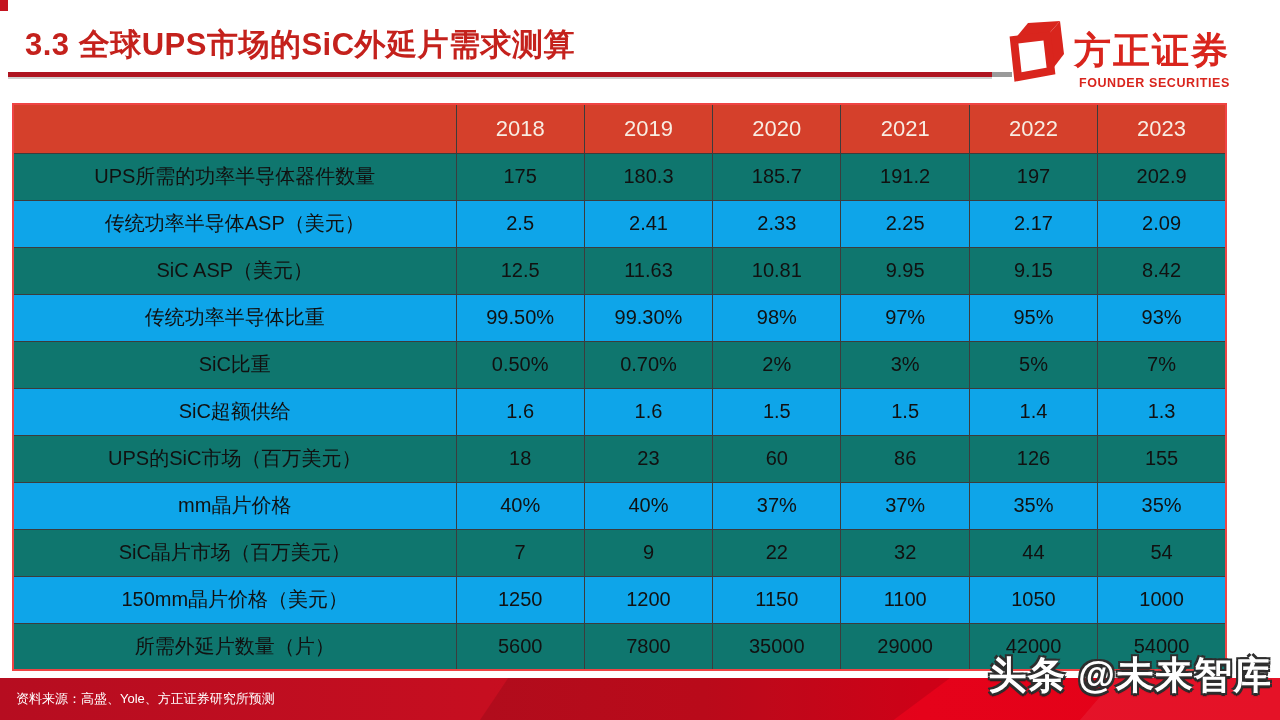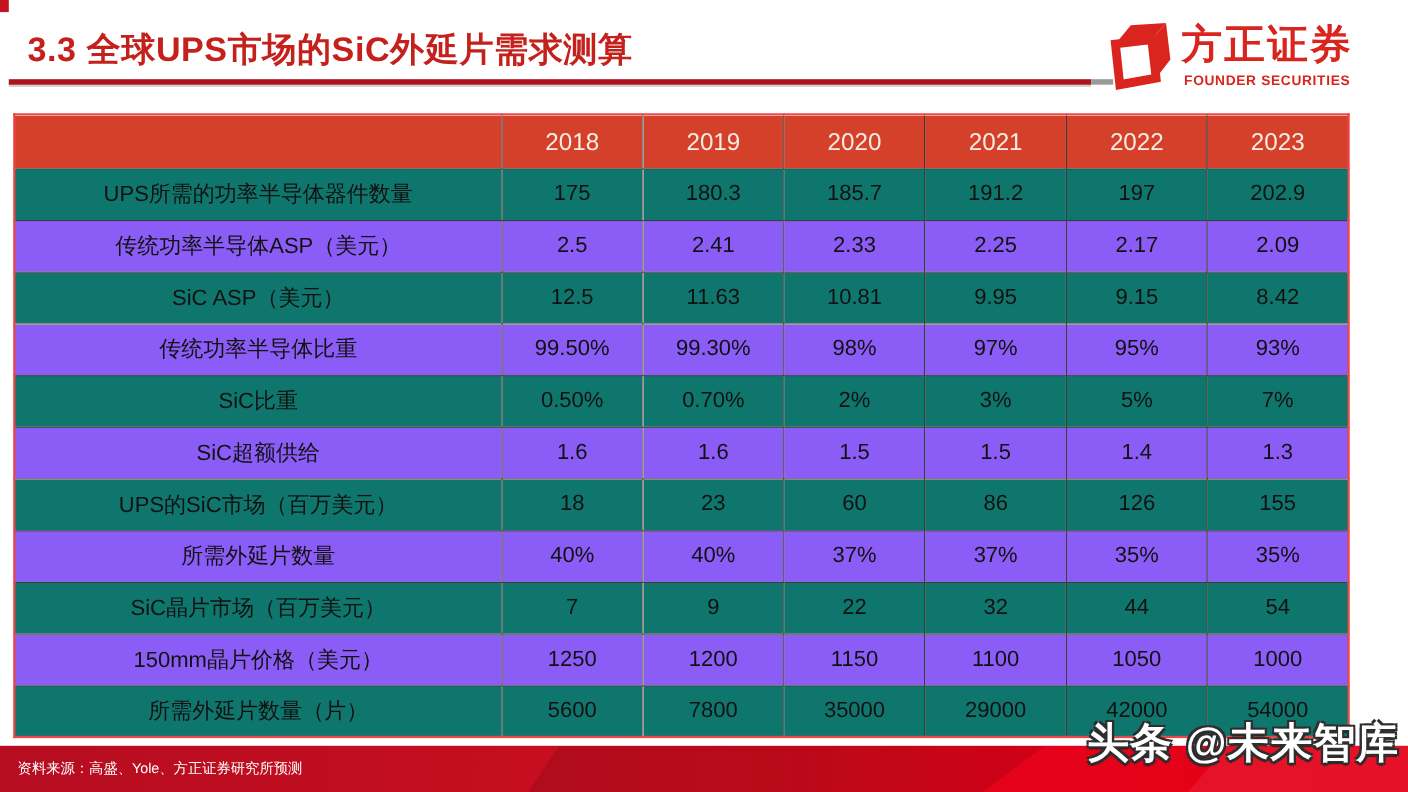--- a/index.html
+++ b/index.html
@@ -9,32 +9,32 @@
 
   
   .corner-mark { position:absolute; left:0; top:0; width:8px; height:11px; background:#c41420; }
   .page-title  { position:absolute; left:25px; top:24px; font-size:31px; font-weight:bold;
                  color:#c4211c; letter-spacing:0.5px; white-space:nowrap; }
   .title-rule  { position:absolute; left:8px; top:72px; width:984px; height:5px;
                  background:#ae1420; box-shadow:0 2px 0 rgba(150,150,150,0.45); }
   .title-rule-tail { position:absolute; left:992px; top:72px; width:20px; height:5px; background:#9a9a9a; }
 
   .logo { position:absolute; left:1006px; top:16px; display:flex; align-items:flex-start; gap:8px; }
-  .logo-text { display:flex; flex-direction:column; align-items:center; margin-top:4px; }
+  .logo-text { display:flex; flex-direction:column; align-items:flex-end; margin-top:14px; }
   .logo-cn { font-size:37px; font-weight:bold; color:#d9251d; line-height:1.15; letter-spacing:2px; }
   .logo-en { font-size:12.5px; font-weight:bold; color:#d9251d; letter-spacing:0.6px; margin-top:3px; }
 
   
   .table-wrap { position:absolute; left:12px; top:103px; width:1215px; }
   table { width:100%; border-collapse:collapse; table-layout:fixed; border:2px solid #ef4444; }
   th, td { border:1px solid #3c3c3c; text-align:center; vertical-align:middle;
            color:#111; font-weight:400; overflow:hidden; white-space:nowrap; }
   thead th { background:#d5402b; color:#f8ece2; height:49px; font-size:22px; }
   tbody th, tbody td { height:47px; font-size:20px; }
-  tbody tr.alt { background:#8b5cf6;padding-left:44px; }
+  tbody tr.alt { background:#0ea5e9;padding-left:44px; }
   tbody tr { background:#0f766e; }
 
   
   .footer-bar { position:absolute; left:0; top:678px; width:1280px; height:42px;
                 background:linear-gradient(90deg,#b60d20 0%,#c60e20 38%,#cf0c1e 55%,#e5021a 72%,#e30117 100%); }
   .footer-facet-1 { position:absolute; left:480px; top:0; width:470px; height:42px;
                     background:rgba(0,0,0,0.10);
                     clip-path:polygon(6% 0, 100% 0, 88% 100%, 0 100%); }
   .footer-facet-2 { position:absolute; left:1080px; top:0; width:200px; height:42px;
                     background:rgba(255,255,255,0.07);
@@ -152,21 +152,21 @@
           <tr>
             <th>UPS的SiC市场（百万美元）</th>
             <td>18</td>
             <td>23</td>
             <td>60</td>
             <td>86</td>
             <td>126</td>
             <td>155</td>
           </tr>
           <tr class="alt">
-            <th>所需外延片数量</th>
+            <th>mm晶片价格</th>
             <td>40%</td>
             <td>40%</td>
             <td>37%</td>
             <td>37%</td>
             <td>35%</td>
             <td>35%</td>
           </tr>
           <tr>
             <th>SiC晶片市场（百万美元）</th>
             <td>7</td>

